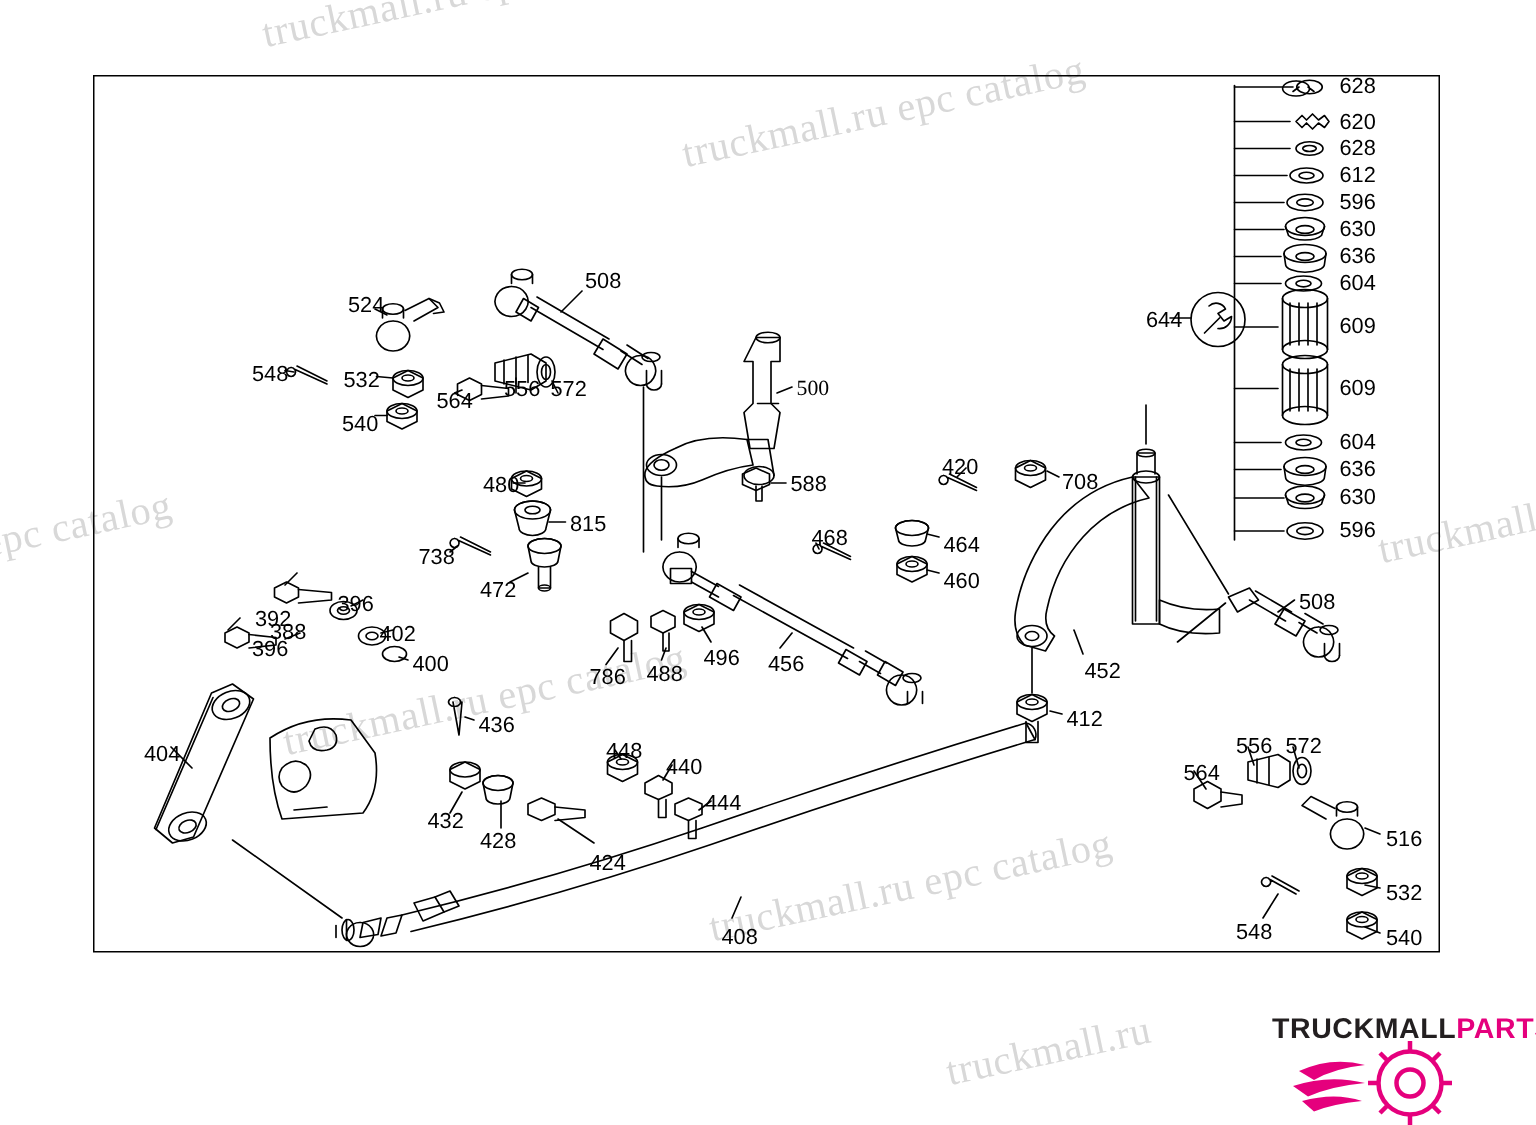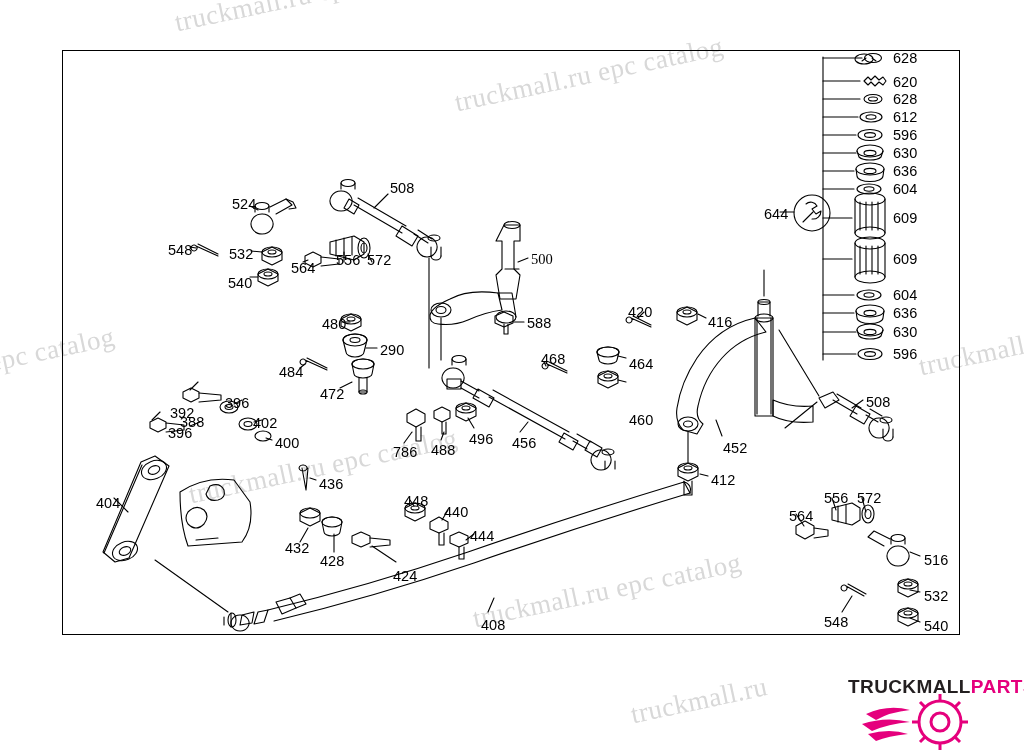--- a/index.html
+++ b/index.html
@@ -442,28 +442,28 @@
       <div class="lbl" style="left: 390px; top: 181px;">508</div>
       <div class="lbl" style="left: 168px; top: 243px;">548</div>
       <div class="lbl" style="left: 229px; top: 247px;">532</div>
       <div class="lbl" style="left: 228px; top: 276px;">540</div>
       <div class="lbl" style="left: 291px; top: 261px;">564</div>
       <div class="lbl" style="left: 336px; top: 253px;">556</div>
       <div class="lbl" style="left: 367px; top: 253px;">572</div>
       <div class="lbl" style="left: 531px; top: 252px; font-family: Liberation Serif, serif;">500</div>
       <div class="lbl" style="left: 527px; top: 316px;">588</div>
       <div class="lbl" style="left: 322px; top: 317px;">480</div>
-      <div class="lbl" style="left: 380px; top: 343px;">290</div>
-      <div class="lbl" style="left: 279px; top: 365px;">484</div>
+      <div class="lbl" style="left: 380px; top: 343px;">815</div>
+      <div class="lbl" style="left: 279px; top: 365px;">738</div>
       <div class="lbl" style="left: 320px; top: 387px;">472</div>
       <div class="lbl" style="left: 541px; top: 352px;">468</div>
       <div class="lbl" style="left: 629px; top: 357px;">464</div>
-      <div class="lbl" style="left: 629px; top: 381px; margin-top: 32px;">460</div>
+      <div class="lbl" style="left: 629px; top: 381px;">460</div>
       <div class="lbl" style="left: 628px; top: 305px;">420</div>
-      <div class="lbl" style="left: 708px; top: 315px;">416</div>
+      <div class="lbl" style="left: 708px; top: 315px;">708</div>
       <div class="lbl" style="left: 180px; top: 387px; margin-top: 28px;">388</div>
       <div class="lbl" style="left: 225px; top: 396px;">396</div>
       <div class="lbl" style="left: 133px; top: 406px; margin-left: 37px;">392</div>
       <div class="lbl" style="left: 168px; top: 426px;">396</div>
       <div class="lbl" style="left: 253px; top: 416px;">402</div>
       <div class="lbl" style="left: 275px; top: 436px;">400</div>
       <div class="lbl" style="left: 393px; top: 445px;">786</div>
       <div class="lbl" style="left: 431px; top: 443px;">488</div>
       <div class="lbl" style="left: 469px; top: 432px;">496</div>
       <div class="lbl" style="left: 512px; top: 436px;">456</div>

